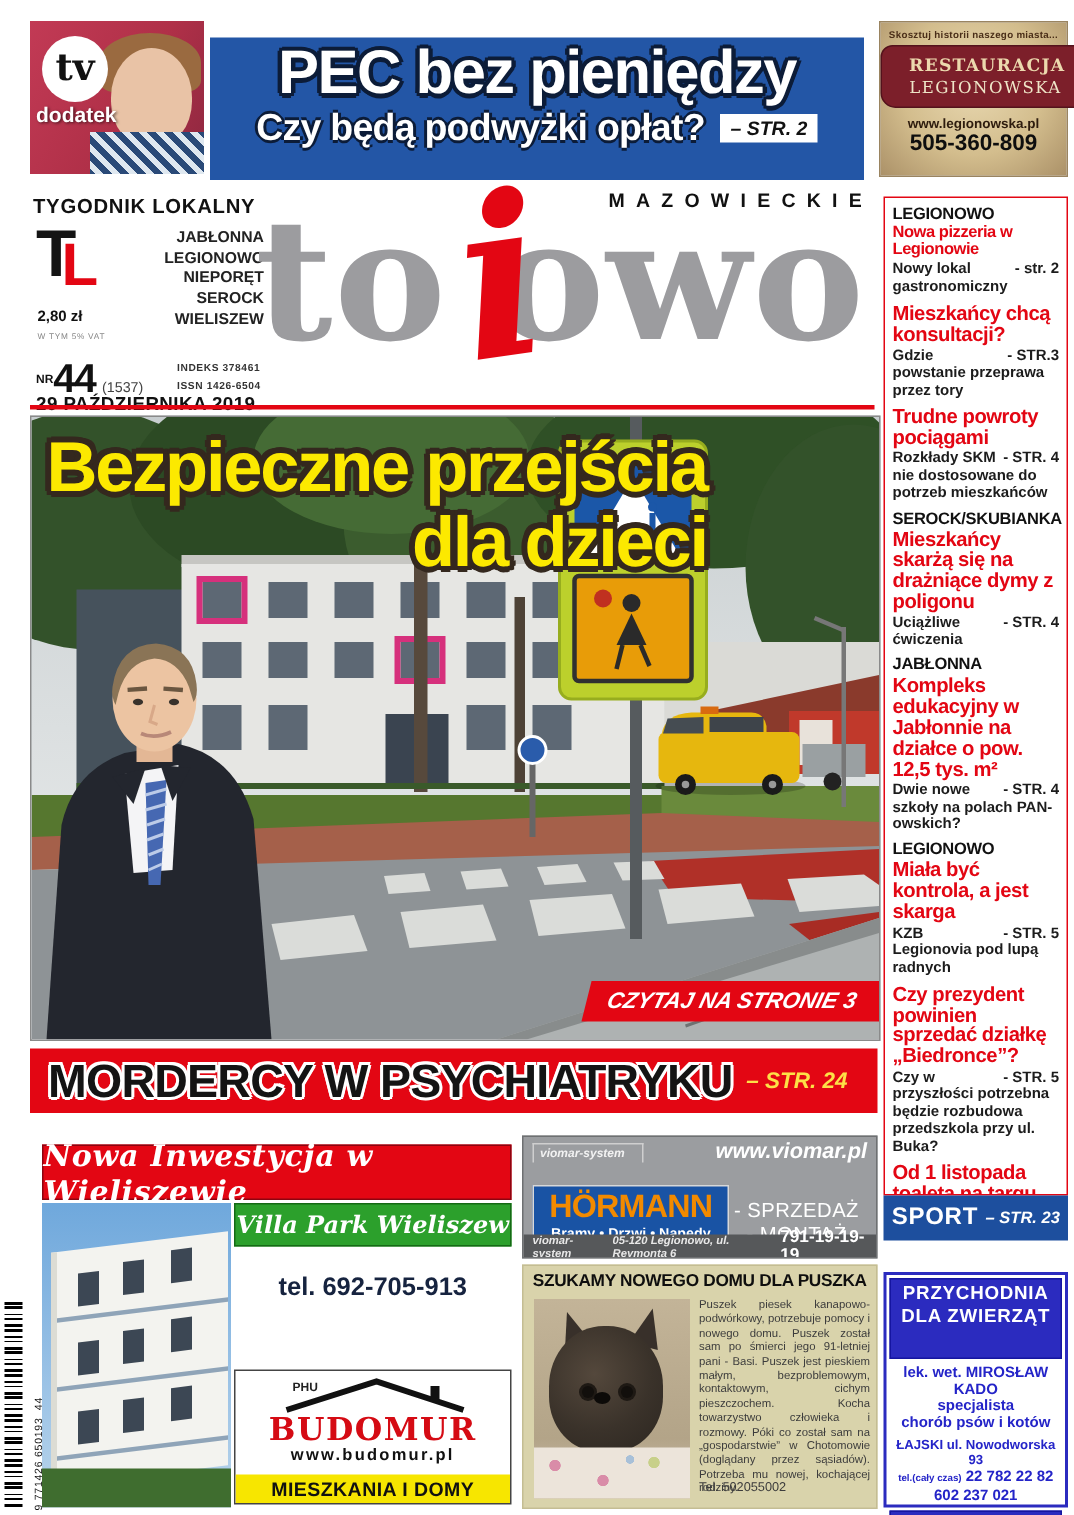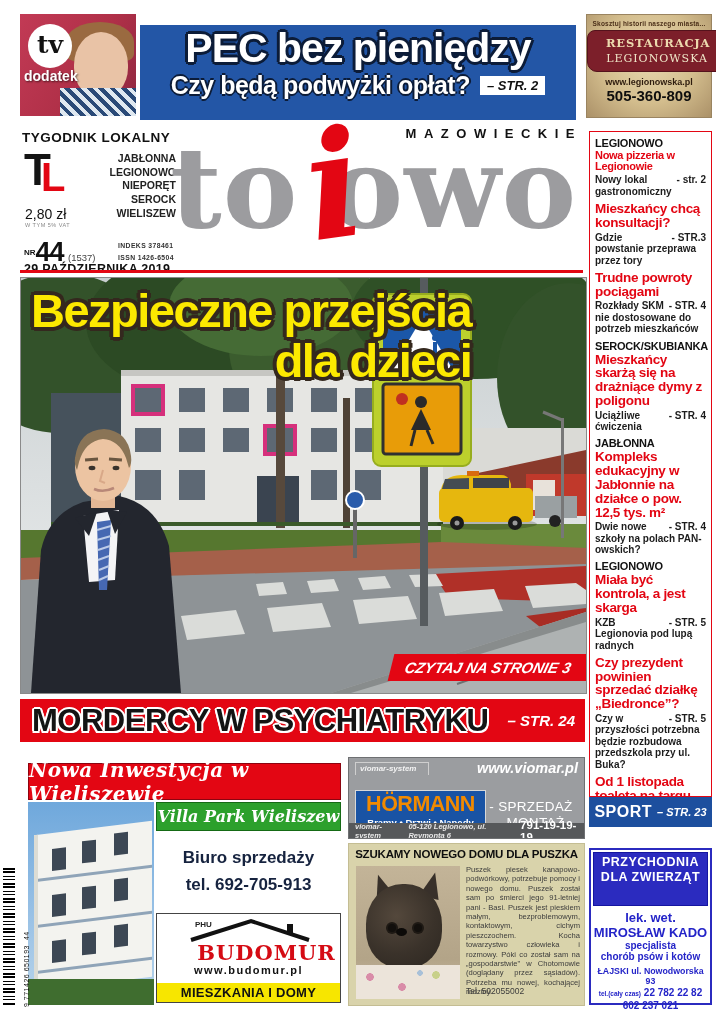--- a/index.html
+++ b/index.html
@@ -42,21 +42,21 @@
   .rest-phone{font-size:15px;font-weight:900;color:#0e0e0e;}
 
   
   .weekly{position:absolute;left:22px;top:130px;font-size:13.5px;font-weight:900;letter-spacing:.5px;}
   .tl-logo{position:absolute;left:24px;top:150px;width:50px;height:44px;}
   .tl-t{position:absolute;left:0;top:0;font-size:44px;font-weight:900;color:#141414;line-height:40px;}
   .tl-l{position:absolute;left:17px;top:8px;font-size:40px;font-weight:900;color:#e30613;line-height:38px;
         text-shadow:-2px -2px 0 #fff;}
   .towns{position:absolute;left:70px;top:152px;width:106px;text-align:right;font-size:10.5px;
          font-weight:bold;line-height:1.3;color:#222;}
-  .price{position:absolute;left:25px;top:206px;font-size:14px;font-weight:400;}
+  .price{position:absolute;left:25px;top:206px;font-size:10px;font-weight:700;}
   .price-note{position:absolute;left:25px;top:222px;font-size:5.5px;color:#888;letter-spacing:.5px;}
   .issue{position:absolute;left:24px;top:237px;white-space:nowrap;}
   .issue .nr{font-size:8px;font-weight:bold;vertical-align:6px;}
   .issue .num{font-size:27px;font-weight:900;letter-spacing:-1px;}
   .issue .tot{font-size:9.5px;color:#444;}
   .issue-date{position:absolute;left:24px;top:262px;font-size:12.5px;font-weight:900;letter-spacing:.3px;}
   .codes{position:absolute;left:118px;top:240px;font-size:6.8px;font-weight:bold;color:#333;
          line-height:1.7;letter-spacing:.4px;}
   .logo-block{position:absolute;left:168px;top:126px;width:416px;height:146px;}
   .region{text-align:right;font-weight:bold;font-size:13px;letter-spacing:7.5px;color:#111;
@@ -82,21 +82,21 @@
               font-style:italic;font-weight:bold;font-size:15px;padding:5px 20px 5px 14px;
               transform:skewX(-14deg);}
   .read-badge span{display:inline-block;transform:skewX(14deg) skewX(-14deg);}
 
   
   .crime-bar{position:absolute;left:20px;top:699px;width:565px;height:43px;background:#e30613;
              display:flex;align-items:center;}
   .crime-title{margin-left:12px;font-size:31px;font-weight:900;color:#141414;letter-spacing:-0.5px;
                text-shadow:2px 0 0 #fff,-2px 0 0 #fff,0 2px 0 #fff,0 -2px 0 #fff,
                            1.5px 1.5px 0 #fff,-1.5px 1.5px 0 #fff,1.5px -1.5px 0 #fff,-1.5px -1.5px 0 #fff;}
-  .crime-ref{margin-left:auto;margin-right:10px;color:#ffffff;font-weight:bold;font-style:italic;font-size:15px;}
+  .crime-ref{margin-left:auto;margin-right:20px;color:#fde047;font-weight:bold;font-style:italic;font-size:15px;}
 
   
   .sidebar{position:absolute;left:589px;top:131px;width:123px;height:666px;border:1px solid #e30613;
            box-sizing:border-box;padding:5px 5px 0;overflow:hidden;}
   .sb-item{margin-bottom:5px;}
   .sb-kicker{font-size:11px;font-weight:900;color:#111;letter-spacing:-0.2px;}
   .sb-title{font-size:13.5px;font-weight:900;color:#e30613;line-height:1.02;margin-top:1px;letter-spacing:-0.3px;}
   .sb-title.small{font-size:11px;}
   .sb-body{font-size:10px;font-weight:bold;color:#1c1c1c;line-height:1.14;margin-top:2px;overflow:hidden;}
   .sb-page{float:right;font-weight:bold;font-size:10px;color:#1c1c1c;padding-left:4px;}
@@ -121,21 +121,21 @@
            transform:skewY(-7deg);border-left:4px solid #dcdcd4;}
   .wlz-bld .win{position:absolute;width:14px;height:22px;background:#3c4754;}
   .wlz-rail{position:absolute;left:0;width:114px;height:3px;background:#8fa4b8;}
   .wlz-grass{position:absolute;left:0;bottom:0;width:126px;height:26px;background:#3f6d2f;}
   .wlz-office{position:absolute;left:128px;top:86px;width:185px;text-align:center;color:#16233f;
               font-weight:bold;font-size:17px;line-height:1.6;}
   .budomur{position:absolute;left:128px;top:155px;width:185px;height:90px;background:#fff;
            border:1px solid #444;box-sizing:border-box;text-align:center;overflow:hidden;}
   .bud-phu{position:absolute;left:38px;top:6px;font-size:8px;font-weight:bold;color:#222;}
   .bud-roof{position:absolute;left:30px;top:4px;}
-  .bud-brand{position:absolute;left:18px;top:26px;width:100%;font-family:"DejaVu Serif",serif;
+  .bud-brand{position:absolute;left:0;top:26px;width:100%;font-family:"DejaVu Serif",serif;
              font-size:21px;font-weight:900;color:#d50b14;letter-spacing:1px;}
   .bud-site{position:absolute;left:0;top:50px;width:100%;font-size:11px;font-weight:900;color:#111;
             letter-spacing:1.5px;}
   .bud-foot{position:absolute;left:0;bottom:0;width:100%;height:19px;background:#f7e600;color:#111;
             font-weight:900;font-size:13px;line-height:19px;letter-spacing:.3px;}
 
   
   .horm{position:absolute;left:348px;top:757px;width:237px;height:82px;background:#9b9da0;
         border:1px solid #6e7072;box-sizing:border-box;overflow:hidden;}
   .horm-top{display:flex;justify-content:space-between;align-items:center;padding:2px 6px 0;}
@@ -175,21 +175,21 @@
                      radial-gradient(circle 3px at 64px 8px,#a8c0d8 90%,transparent 100%);}
   .dog-text{position:absolute;left:117px;top:21px;width:114px;font-size:7.6px;line-height:1.24;
             color:#3c3c3c;text-align:justify;}
   .dog-phone{position:absolute;left:117px;top:142px;font-size:8.5px;color:#3c3c3c;}
 
   
   .vet{position:absolute;left:589px;top:848px;width:123px;height:157px;border:2px solid #2b2bbf;
        background:#fff;box-sizing:border-box;padding:2px;text-align:center;}
   .vet-head{background:#2b2bbf;color:#fff;font-weight:900;font-size:12.5px;line-height:1.2;
             padding:2px 0 20px;letter-spacing:.5px;border:1px solid #1515a0;}
-  .vet-doc{color:#2424c8;font-weight:900;font-size:13px;margin-top:4px;}
+  .vet-doc{color:#2424c8;font-weight:900;font-size:10px;margin-top:4px;}
   .vet-spec1{color:#2424c8;font-weight:900;font-size:10px;}
   .vet-spec2{color:#2424c8;font-weight:900;font-size:10px;}
   .vet-addr{color:#2424c8;font-weight:900;font-size:8.8px;margin-top:4px;}
   .vet-phones{color:#2424c8;font-weight:900;font-size:10px;line-height:1.3;}
   .vet-phone-label{font-size:6.5px;font-weight:bold;}
   .vet-services{background:#2b2bbf;color:#fff;font-size:6.2px;font-weight:bold;line-height:1.45;
                 padding:3px 2px;margin-top:3px;border:1px solid #1515a0;}
 
   
   .barcode{position:absolute;left:3px;top:866px;width:21px;height:142px;background:#fff;}
@@ -474,21 +474,20 @@
         <div class="win" style="left:14px;top:108px;"></div>
           <div class="win" style="left:44px;top:104px;"></div>
           <div class="win" style="left:76px;top:100px;"></div>
         <div class="wlz-rail" style="top:44px;"></div>
           <div class="wlz-rail" style="top:90px;"></div>
           <div class="wlz-rail" style="top:136px;"></div>
       </div>
       <div class="wlz-grass"></div>
     </div>
     <div class="wlz-office">
-      <div>Biuro sprzedaży</div>
       <div>tel. 692-705-913</div>
     </div>
     <div class="budomur">
       <svg class="bud-roof" width="126" height="24" viewBox="0 0 126 24">
         <path d="M4,22 L64,3 L122,22" fill="none" stroke="#111" stroke-width="4"></path>
         <rect x="100" y="6" width="6" height="10" fill="#111"></rect>
       </svg>
       <div class="bud-phu">PHU</div>
       <div class="bud-brand">BUDOMUR</div>
       <div class="bud-site">www.budomur.pl</div>

